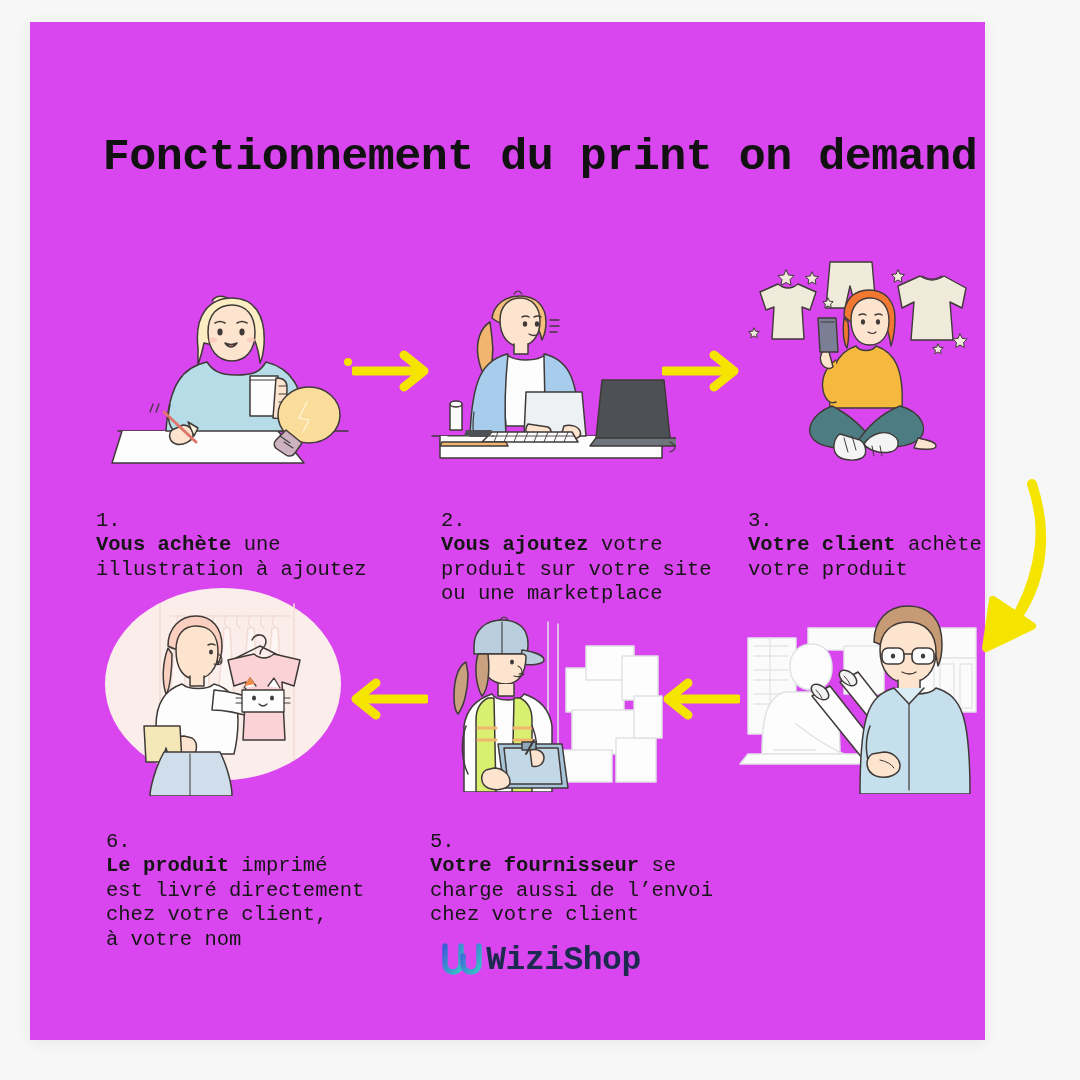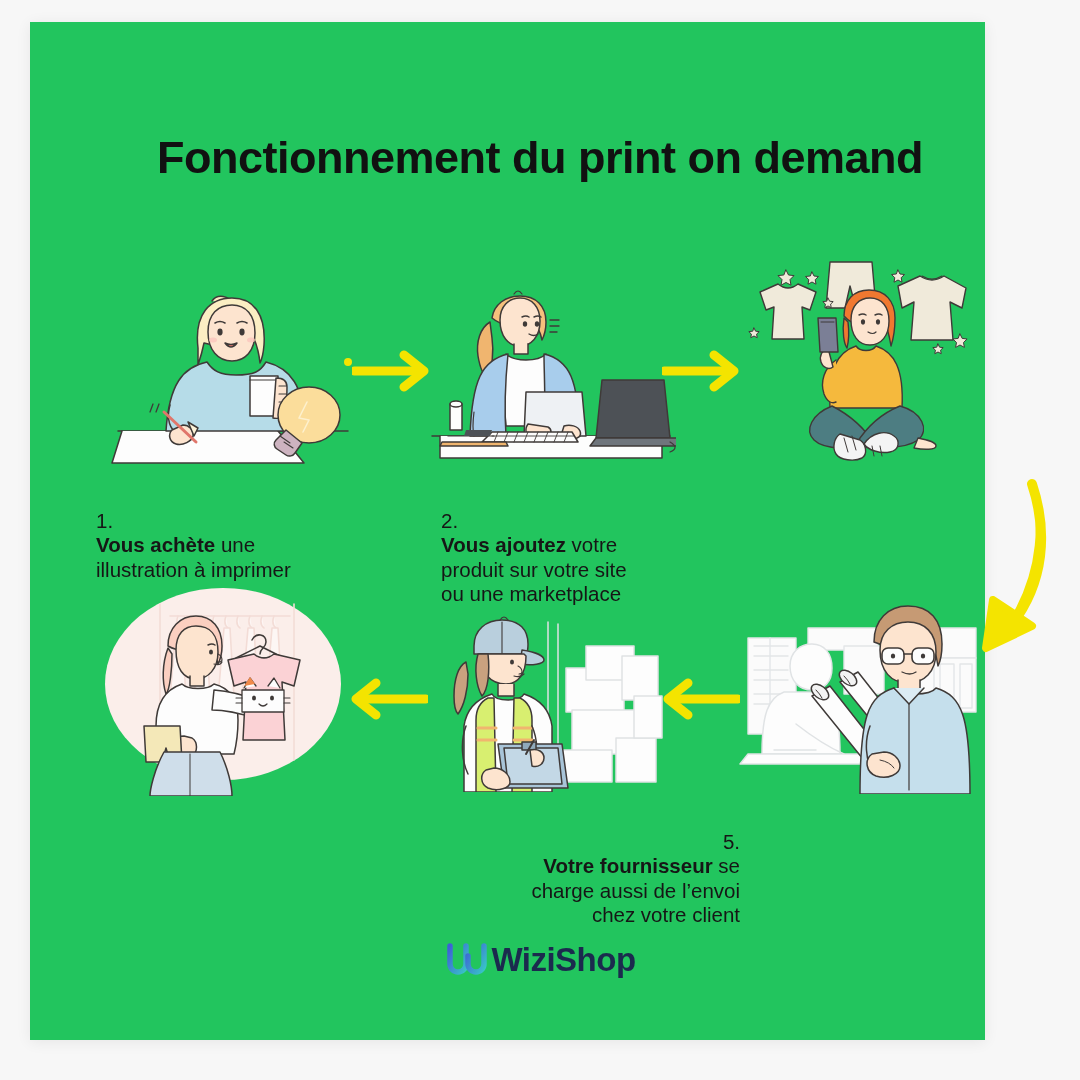--- a/index.html
+++ b/index.html
@@ -6,22 +6,23 @@
   html, body {
     width: 1080px; height: 1080px;
     background: #f7f7f7;
     font-family: "Liberation Sans", sans-serif;
     overflow: hidden;
   }
   #card {
     position: absolute;
     left: 30px; top: 22px;
     width: 955px; height: 1018px;
-    background: #22c55e;
+    background: #d946ef;
     box-shadow: 0 2px 14px rgba(0,0,0,0.07);
+    font-family: Liberation Mono, monospace;
   }
   #title {
     position: absolute;
     left: 0; top: 110px;
     width: 1020px;
     text-align: center;
     font-size: 45px;
     font-weight: bold;
     letter-spacing: -0.5px;
     color: #111111;
@@ -109,21 +110,21 @@
       <path d="M172 166 l10 7 M176 172 l9 6" stroke-width="1.1"></path>
       <path d="M199 132 l-8 16 l10 2 l-6 12" stroke="#fdf0cd" stroke-width="1.6"></path>
 
       <circle cx="240" cy="92" r="4" fill="#f4e400" stroke="none"></circle>
     </g>
   </svg>
 
   <div class="caption" style="left:66px; top:462px; width:290px;">
     <span>1.</span>
     <b>Vous achète</b><span> une
-illustration à imprimer</span>
+illustration à ajoutez</span>
   </div>
 
   <svg class="arrow" style="left:322px; top:327px;" width="82" height="44" viewBox="0 0 82 44">
     <path d="M2 22 H62" stroke="#f4e400" stroke-width="9" stroke-linecap="round" fill="none"></path>
     <path d="M52 6 L72 22 L52 38" stroke="#f4e400" stroke-width="9" stroke-linecap="round" stroke-linejoin="round" fill="none"></path>
   </svg>
 
   <svg class="illus" style="left:396px; top:262px;" width="250" height="186" viewBox="0 0 250 186">
     <g fill="none" stroke="#3f3a38" stroke-width="1.5" stroke-linecap="round" stroke-linejoin="round">
       <path d="M6 152 H244"></path>
@@ -229,20 +230,25 @@
       <path d="M168 158 c22 6 30 24 18 34 c-14 10 -44 8 -62 4 c10 -16 24 -30 44 -38z" fill="#4d7d82"></path>
       <path d="M186 190 c10 2 18 4 18 8 c0 4 -12 4 -22 2z" fill="#fde4cf"></path>
 
       <path d="M108 186 c-6 4 -8 14 -4 20 c4 6 18 8 26 4 c6 -4 4 -14 -2 -18z" fill="#f4f4f4"></path>
       <path d="M132 196 c4 6 16 10 26 8 c10 -2 10 -12 4 -16 c-8 -6 -22 -4 -30 8z" fill="#f4f4f4"></path>
       <path d="M112 190 l4 14 M120 188 l4 14" stroke-width="1"></path>
       <path d="M140 198 l2 10 M148 198 l2 10" stroke-width="1"></path>
     </g>
   </svg>
 
+  <div class="caption" style="left:718px; top:462px; width:300px;">
+    <span>3.</span>
+    <b>Votre client</b><span> achète
+votre produit</span>
+  </div>
 
   <svg class="arrow" style="left:930px; top:450px;" width="110" height="210" viewBox="0 0 110 210">
     <path d="M72 12 C88 60 84 110 52 152" stroke="#f4e400" fill="none" stroke-width="10" stroke-linecap="round"></path>
     <path d="M72 12 C82 50 80 96 56 140" stroke="#f4e400" fill="none" stroke-width="4" stroke-linecap="round"></path>
     <path d="M26 176 L33 128 L72 154 Z" fill="#f4e400" stroke="#f4e400" stroke-width="8" stroke-linejoin="round"></path>
   </svg>
 
   <svg class="illus" style="left:704px; top:572px;" width="256" height="200" viewBox="0 0 256 200">
     <g fill="none" stroke-linecap="round" stroke-linejoin="round">
 
@@ -358,21 +364,21 @@
         <path d="M96 142 h14 v8 h-14z" fill="#8fa9bb"></path>
 
         <path d="M60 170 c-6 4 -6 14 2 18 c10 4 22 0 22 -6 c0 -8 -8 -14 -16 -14z" fill="#fde4cf"></path>
         <path d="M104 150 c8 -2 14 2 14 8 c0 6 -6 10 -12 8z" fill="#fde4cf"></path>
 
         <path d="M108 140 l-8 14" stroke-width="2"></path>
       </g>
     </g>
   </svg>
 
-  <div class="caption" style="left:400px; top:783px; width:310px;text-align:right;">
+  <div class="caption" style="left:400px; top:783px; width:310px;">
     <span>5.</span>
     <b>Votre fournisseur</b><span> se
 charge aussi de l’envoi
 chez votre client</span>
   </div>
 
   <svg class="arrow" style="left:316px; top:655px;" width="82" height="44" viewBox="0 0 82 44">
     <path d="M20 22 H80" stroke="#f4e400" stroke-width="9" stroke-linecap="round" fill="none"></path>
     <path d="M30 6 L10 22 L30 38" stroke="#f4e400" stroke-width="9" stroke-linecap="round" stroke-linejoin="round" fill="none"></path>
   </svg>
@@ -429,20 +435,27 @@
           <path d="M144 106 h42 v22 h-42z" fill="#fdfdfd"></path>
           <ellipse cx="156" cy="114" rx="2" ry="2.6" fill="#3f3a38" stroke="none"></ellipse>
           <ellipse cx="174" cy="114" rx="2" ry="2.6" fill="#3f3a38" stroke="none"></ellipse>
           <path d="M161 120 q4 4 8 0" stroke-width="1.2" fill="none"></path>
           <path d="M144 114 h-6 M144 119 h-6 M186 114 h6 M186 119 h6" stroke-width="1.1"></path>
         </g>
       </g>
     </g>
   </svg>
 
+  <div class="caption" style="left:76px; top:783px; width:300px;">
+    <span>6.</span>
+    <b>Le produit</b><span> imprimé
+est livré directement
+chez votre client,
+à votre nom</span>
+  </div>
 
   <div id="logo-wrap">
     <svg width="46" height="40" viewBox="0 0 46 40">
       <defs>
         <linearGradient id="wgrad" x1="0" y1="0" x2="1" y2="1">
           <stop offset="0%" stop-color="#3f5fd7"></stop>
           <stop offset="100%" stop-color="#38c6c6"></stop>
         </linearGradient>
       </defs>
       <g fill="none" stroke="url(#wgrad)" stroke-width="5.5" stroke-linecap="round" stroke-linejoin="round">

